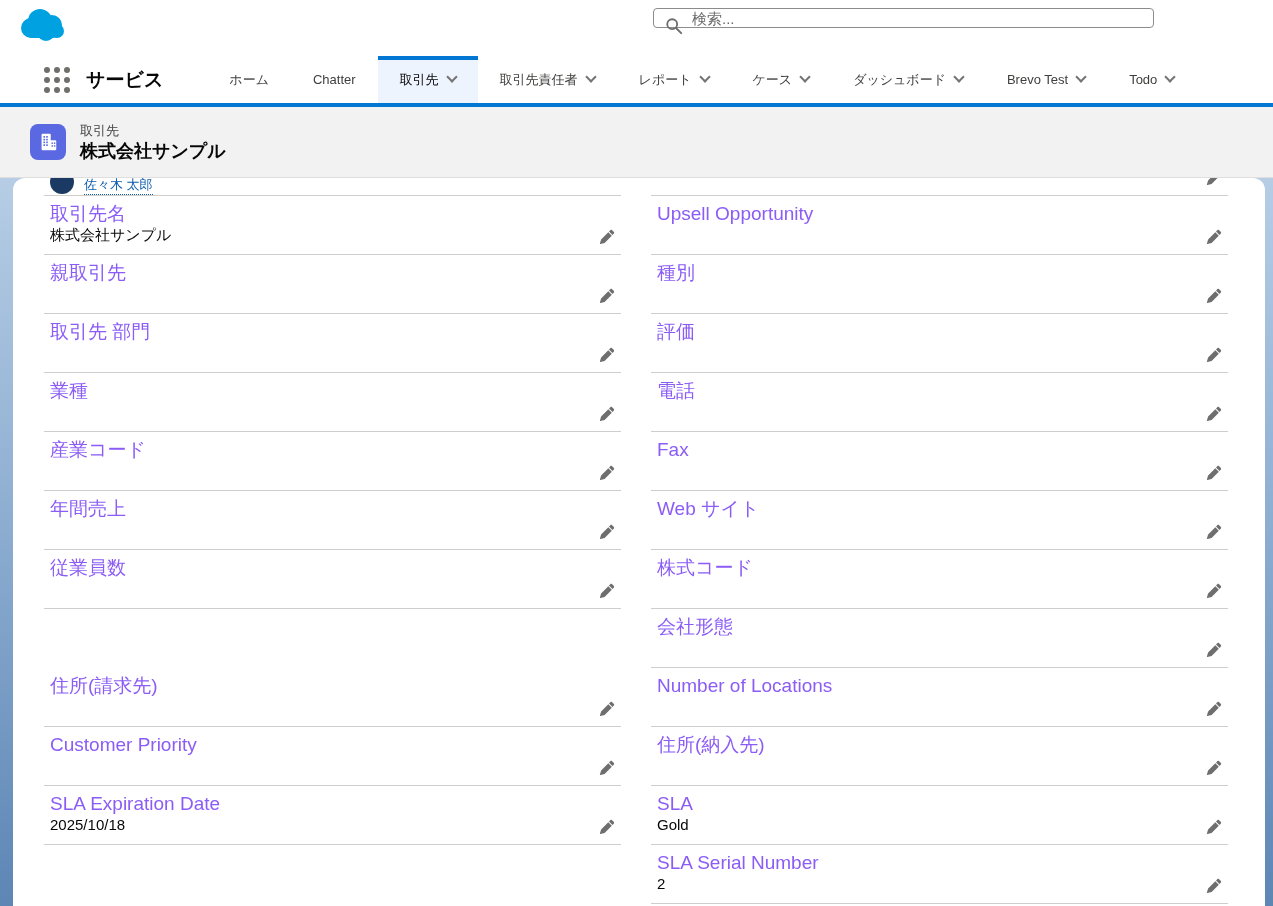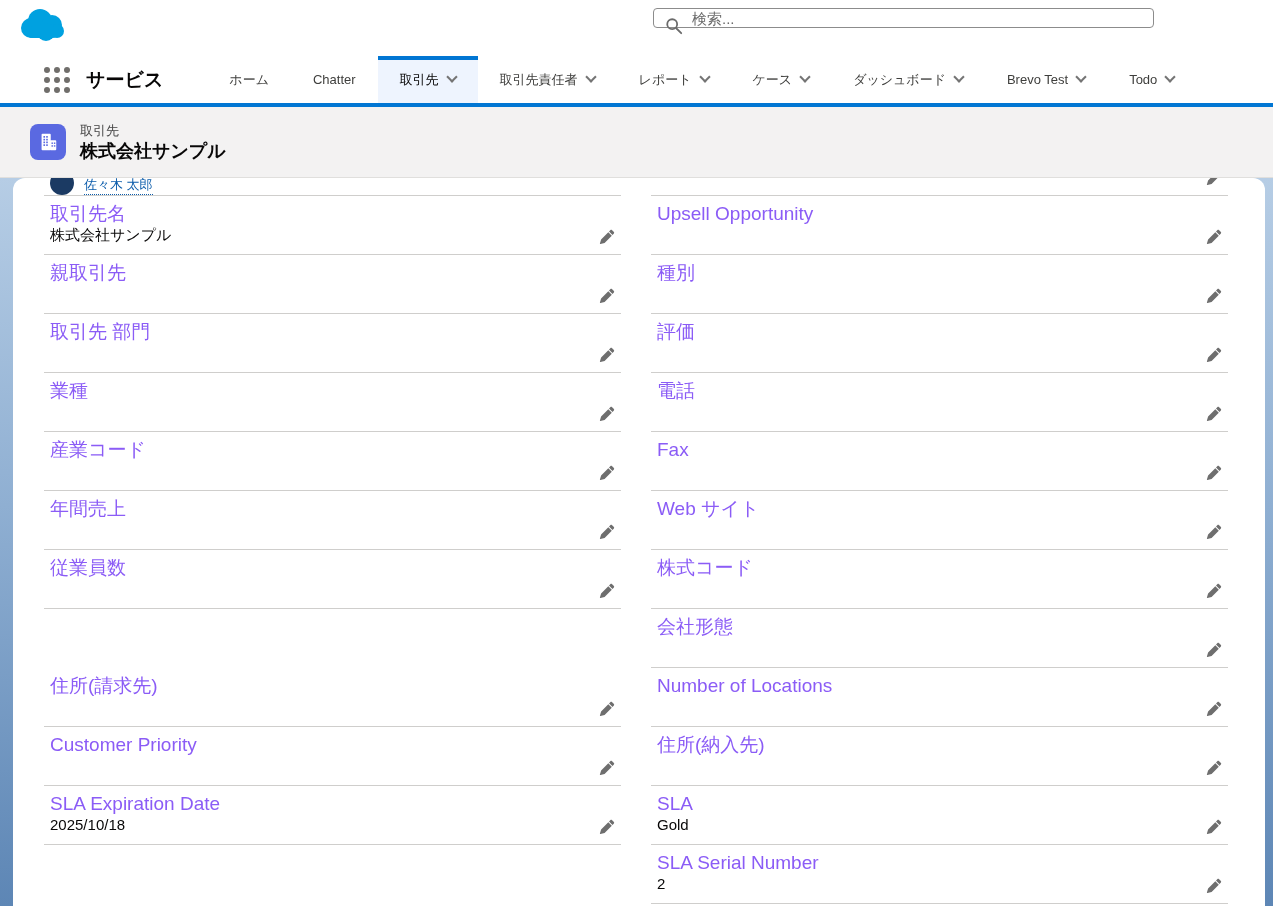--- a/index.html
+++ b/index.html
@@ -47,21 +47,21 @@
     padding:0 37px 0 31px; overflow:hidden; }
   .field-grid { display:grid; grid-template-columns:1fr 1fr; column-gap:30px; }
 
   .field-row { position:relative; height:59px; border-bottom:1px solid #cfcecc; padding:10px 6px 0 6px; }
   .field-row.clipped { height:18px; overflow:hidden; padding:0 6px; }
   .field-row.empty-slot { border-bottom:none; }
   .f-label { font-size:19px; color:#8b5cf6; line-height:16px; white-space:nowrap; }
   .f-value { font-size:15px; color:#080707; line-height:20px; margin-top:3px; white-space:nowrap; }
   .pencil-btn { position:absolute; right:6px; bottom:9px; width:16px; height:16px;
     background:none; border:none; cursor:pointer; padding:0; }
-  .owner-inner { position:absolute; left:6px; top:-8px; display:flex; align-items:center; gap:10px; }
+  .owner-inner { position:absolute; left:6px; top:-8px; display:flex; gap:10px; }
   .owner-avatar { width:24px; height:24px; border-radius:50%; background:#1b3a63; flex:0 0 auto; cursor:pointer; }
   .owner-link { font-size:13px; color:#0b5cab; text-decoration:none;
     border-bottom:1px dotted #0b5cab; margin-top:6px; cursor:pointer; }
 </style>
 </head>
 <body>
 
 <div class="global-top">
   <span class="sf-logo">
     <svg width="52" height="40" viewBox="0 0 52 40">

